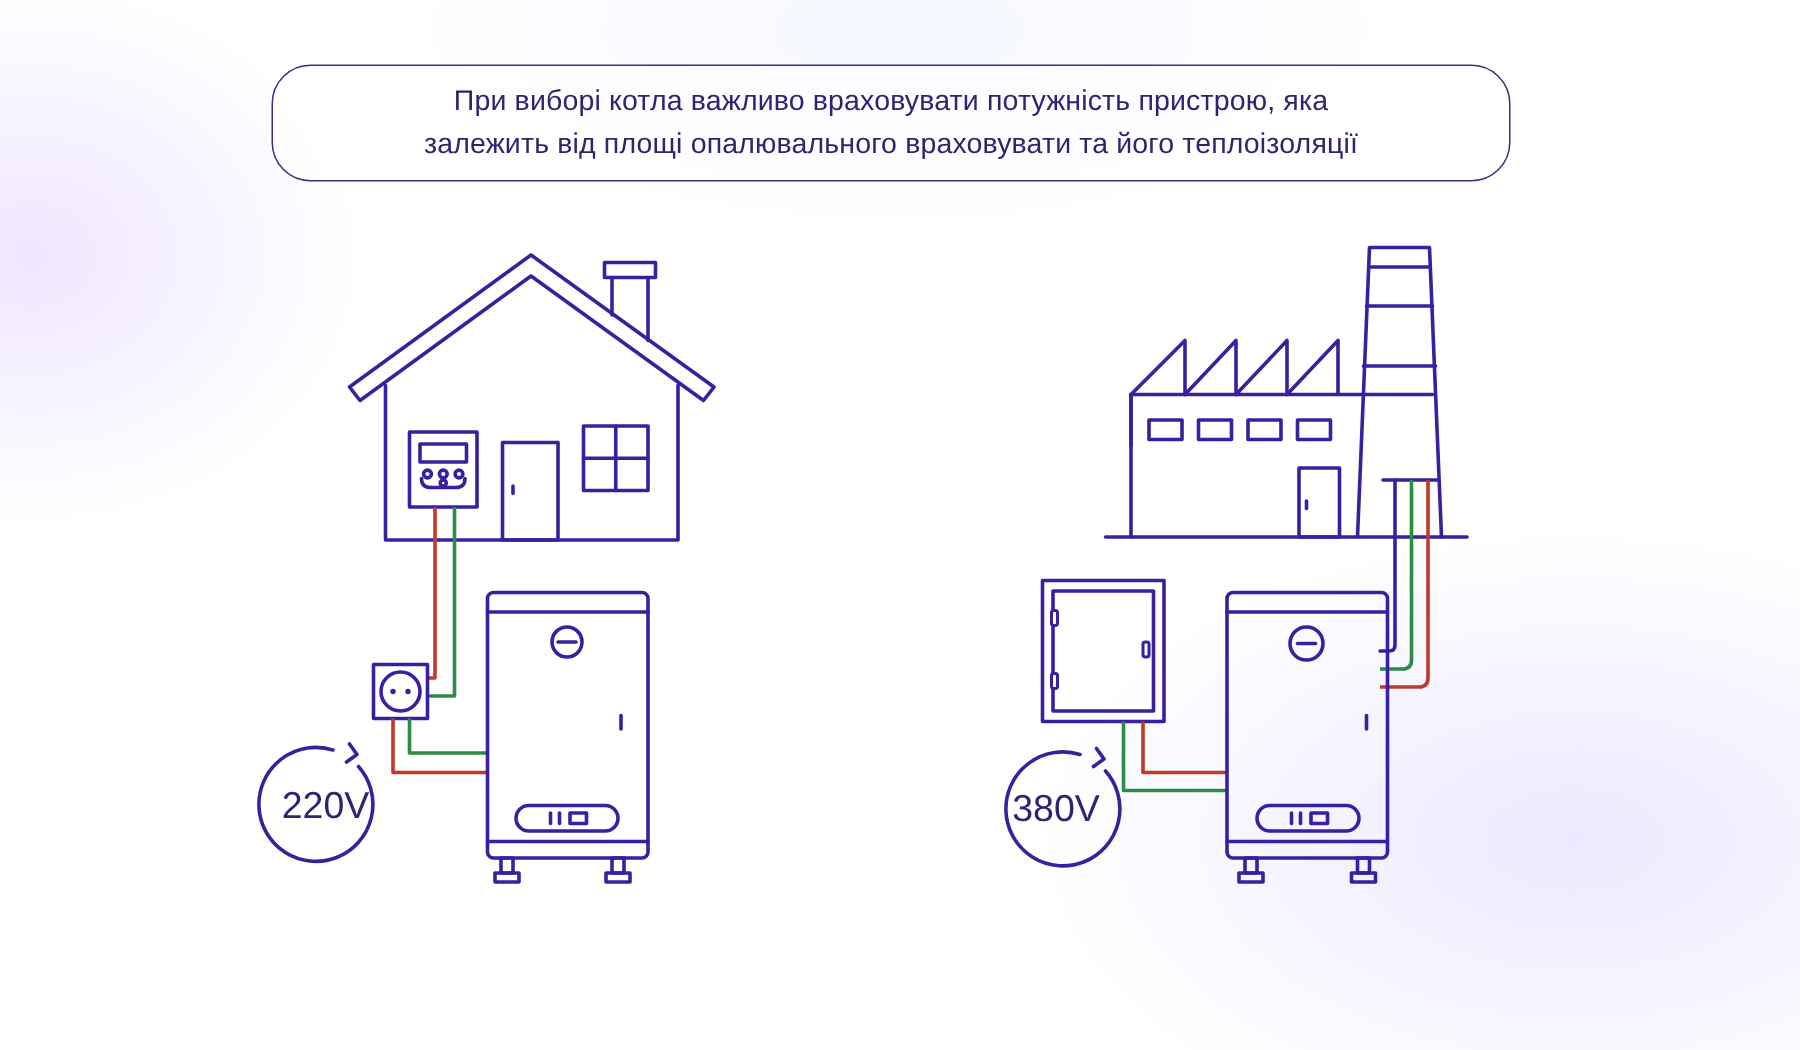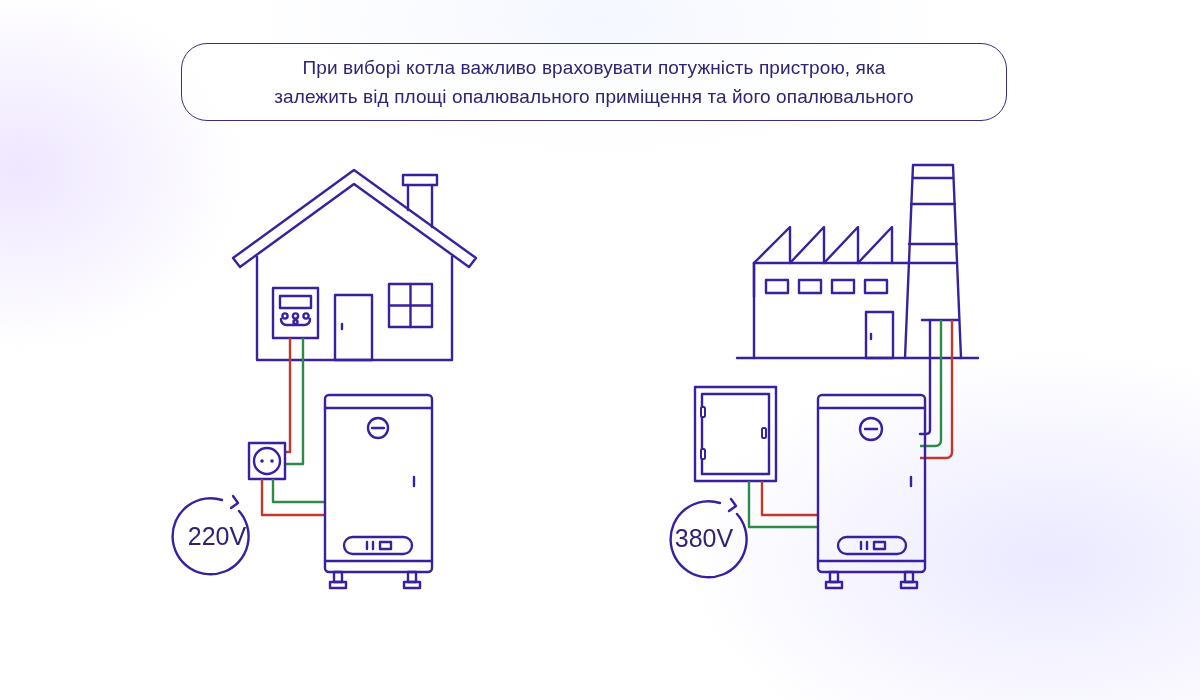--- a/index.html
+++ b/index.html
@@ -29,21 +29,21 @@
   .grn { fill:none; stroke:#2e8b47; stroke-width:2.4; stroke-linejoin:round; }
   .vtext { font-family:"Liberation Sans", sans-serif; font-size:25px; fill:#2e2472; }
 </style>
 </head>
 <body>
 
 <div class="bg"></div>
 
 <div class="caption">
   <span>При виборі котла важливо враховувати потужність пристрою, яка</span>
-  <span>залежить від площі опалювального приміщення та його опалювального</span>
+  <span>залежить від площі опалювального враховувати та його теплоізоляції</span>
 </div>
 
 <svg class="scene" width="1200" height="700" viewBox="0 0 1200 700">
 
   <g>
     <g>
 
       <rect class="ln" x="403" y="175" width="34" height="10"></rect>
       <polyline class="ln" points="408,185 408,210"></polyline>
       <polyline class="ln" points="432,185 432,227"></polyline>

